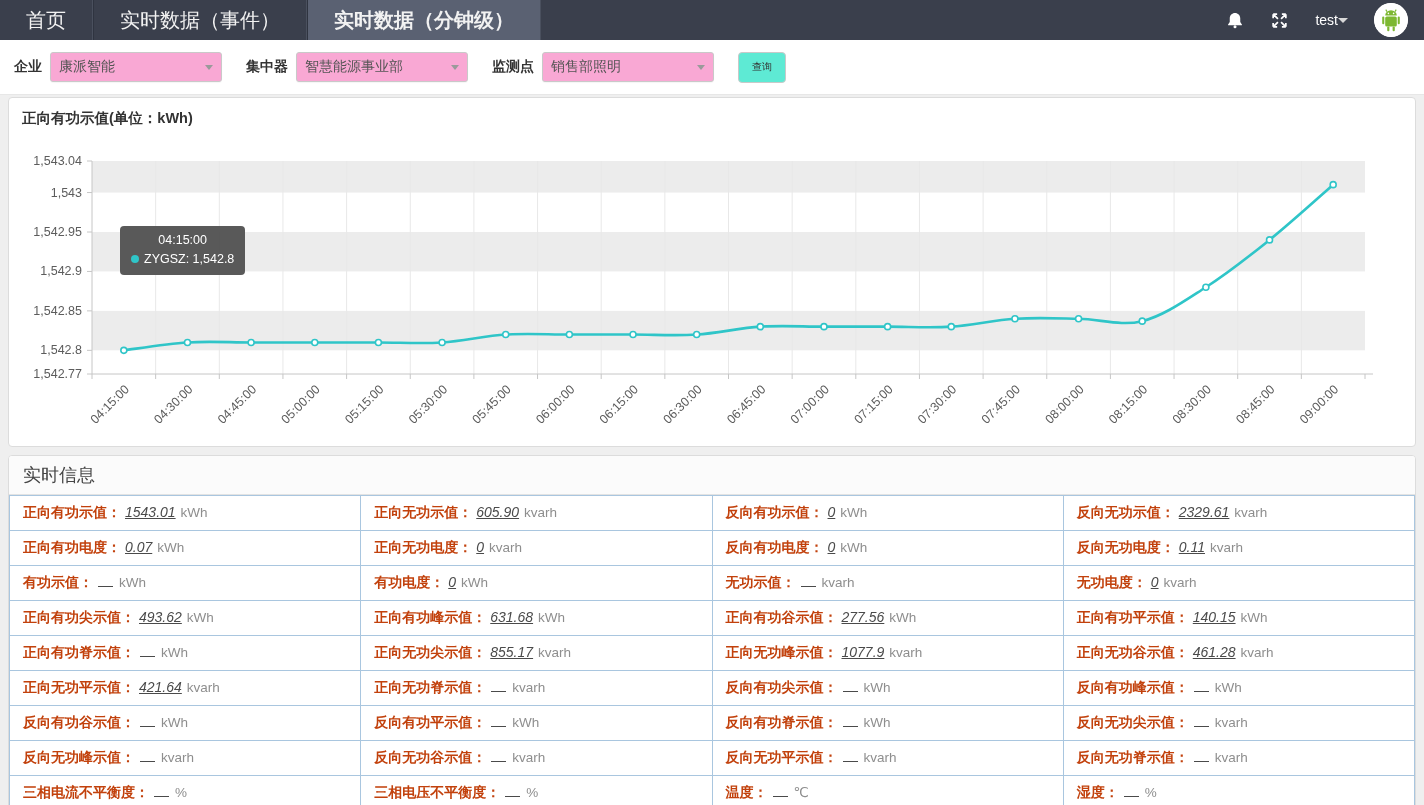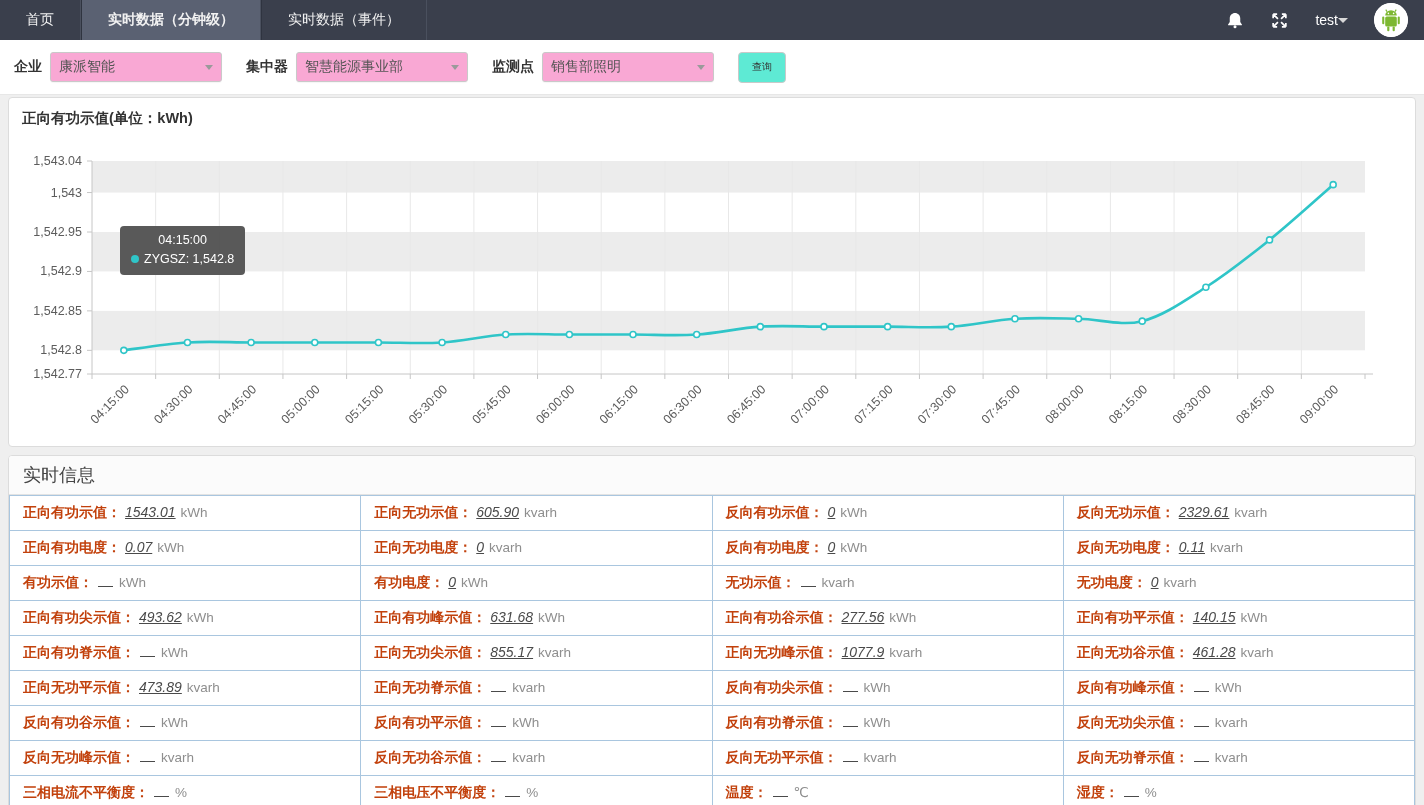--- a/index.html
+++ b/index.html
@@ -2,21 +2,21 @@
 <html><head>
 <meta charset="utf-8">
 <style>
   * { box-sizing: border-box; margin: 0; padding: 0; }
   html,body { width:1424px; height:805px; overflow:hidden; }
   body { background:#efefef; font-family:"Liberation Sans","DejaVu Sans",sans-serif; font-size:14px; color:#333; }
 
   
   .navbar { height:40px; background:#3a3f4c; display:flex; align-items:stretch; color:#fff; }
   .nav-tabs { display:flex; align-items:stretch; }
-  .nav-tab { display:flex; align-items:center; padding:0 26px; font-size:14px; color:#f2f2f2;
+  .nav-tab { display:flex; align-items:center; padding:0 26px; font-size:20px; color:#f2f2f2;
              border-right:1px solid #4a505e; border-left:1px solid #2f3440; cursor:pointer; white-space:nowrap; }
   .nav-tab:first-child { border-left:none; }
   .nav-tab.active { background:#5a6172; font-weight:bold; }
   .nav-right { margin-left:auto; display:flex; align-items:center; gap:26px; padding-right:16px; }
   .nav-icon { display:inline-flex; align-items:center; cursor:pointer; }
   .nav-user { display:flex; align-items:center; cursor:pointer; font-size:14px; color:#fff; }
   .caret-down { width:0; height:0; border-left:5px solid transparent; border-right:5px solid transparent; border-top:5px solid #d8d8d8; display:inline-block; }
   .avatar { width:34px; height:34px; border-radius:50%; background:#fff; overflow:hidden; display:inline-flex; cursor:pointer; }
 
   
@@ -48,22 +48,22 @@
   .cell-value { font-style:italic; text-decoration:underline; color:#4a4a4a; margin:0 5px 0 4px; cursor:pointer; }
   .cell-empty { display:inline-block; width:15px; height:0.75em; border-bottom:1.5px solid #4a4a4a; margin:0 6px 0 5px; }
   .cell-unit { color:#8e8e8e; font-size:13.5px; }
 </style>
 </head>
 <body>
 
 <div class="navbar">
   <div class="nav-tabs" id="nav-tabs">
       <div class="nav-tab">首页</div>
+      <div class="nav-tab">实时数据（事件）</div>
       <div class="nav-tab active">实时数据（分钟级）</div>
-      <div class="nav-tab">实时数据（事件）</div>
     </div>
   <div class="nav-right">
     <span class="nav-icon">
       <svg width="18" height="19" viewBox="0 0 24 24">
           <path fill="#fff" d="M12 2c-3.9 0-7 3.1-7 7v5l-2.2 3.2c-.3.5 0 1.1.6 1.1h17.2c.6 0 .9-.6.6-1.1L19 14V9c0-3.9-3.1-7-7-7z"></path>
           <circle cx="12" cy="20.3" r="2" fill="#fff"></circle>
         </svg>
     </span>
     <span class="nav-icon">
       <svg width="19" height="19" viewBox="0 0 24 24" fill="none" stroke="#fff" stroke-width="2.2">
@@ -270,21 +270,21 @@
           <td><span class="cell-label">正向有功谷示值：</span><span class="cell-value">277.56</span><span class="cell-unit">kWh</span></td>
           <td><span class="cell-label">正向有功平示值：</span><span class="cell-value">140.15</span><span class="cell-unit">kWh</span></td>
         </tr>
         <tr>
           <td><span class="cell-label">正向有功脊示值：</span><span class="cell-empty"></span><span class="cell-unit">kWh</span></td>
           <td><span class="cell-label">正向无功尖示值：</span><span class="cell-value">855.17</span><span class="cell-unit">kvarh</span></td>
           <td><span class="cell-label">正向无功峰示值：</span><span class="cell-value">1077.9</span><span class="cell-unit">kvarh</span></td>
           <td><span class="cell-label">正向无功谷示值：</span><span class="cell-value">461.28</span><span class="cell-unit">kvarh</span></td>
         </tr>
         <tr>
-          <td><span class="cell-label">正向无功平示值：</span><span class="cell-value">473.89</span><span class="cell-unit">kvarh</span></td>
+          <td><span class="cell-label">正向无功平示值：</span><span class="cell-value">421.64</span><span class="cell-unit">kvarh</span></td>
           <td><span class="cell-label">正向无功脊示值：</span><span class="cell-empty"></span><span class="cell-unit">kvarh</span></td>
           <td><span class="cell-label">反向有功尖示值：</span><span class="cell-empty"></span><span class="cell-unit">kWh</span></td>
           <td><span class="cell-label">反向有功峰示值：</span><span class="cell-empty"></span><span class="cell-unit">kWh</span></td>
         </tr>
         <tr>
           <td><span class="cell-label">反向有功谷示值：</span><span class="cell-empty"></span><span class="cell-unit">kWh</span></td>
           <td><span class="cell-label">反向有功平示值：</span><span class="cell-empty"></span><span class="cell-unit">kWh</span></td>
           <td><span class="cell-label">反向有功脊示值：</span><span class="cell-empty"></span><span class="cell-unit">kWh</span></td>
           <td><span class="cell-label">反向无功尖示值：</span><span class="cell-empty"></span><span class="cell-unit">kvarh</span></td>
         </tr>

